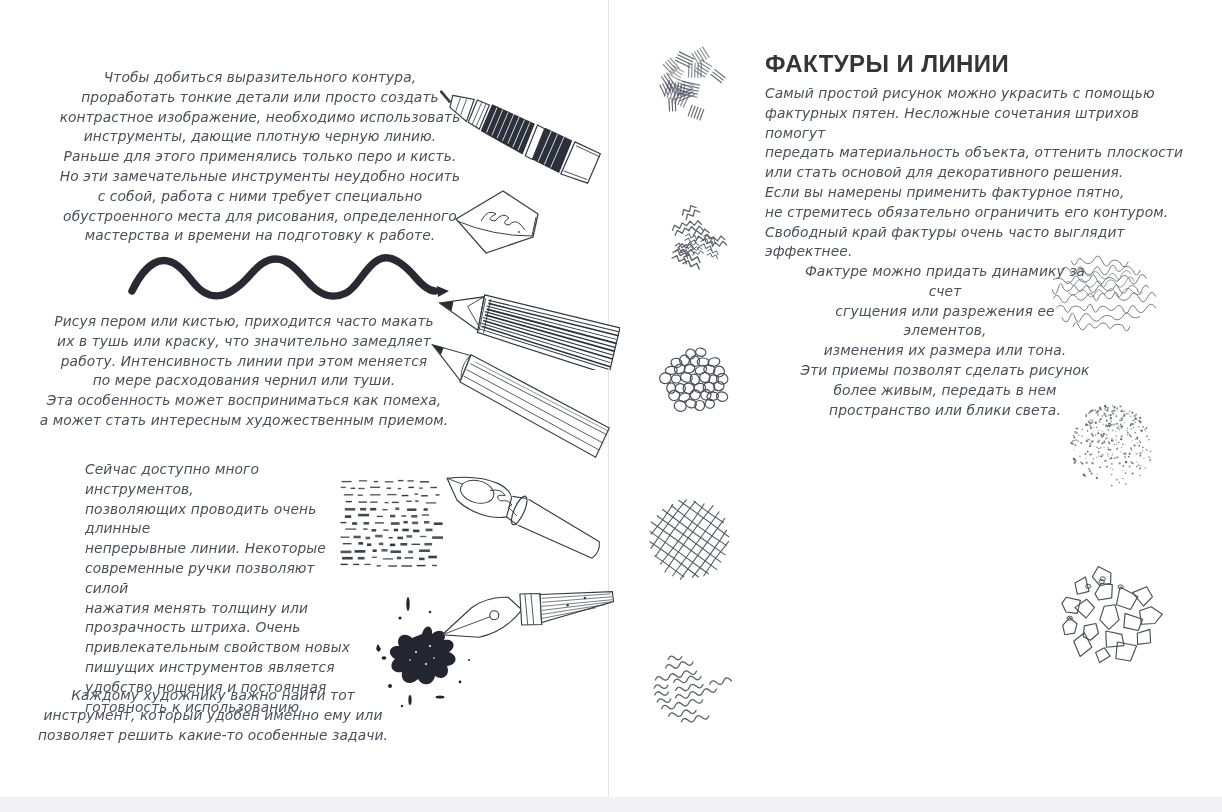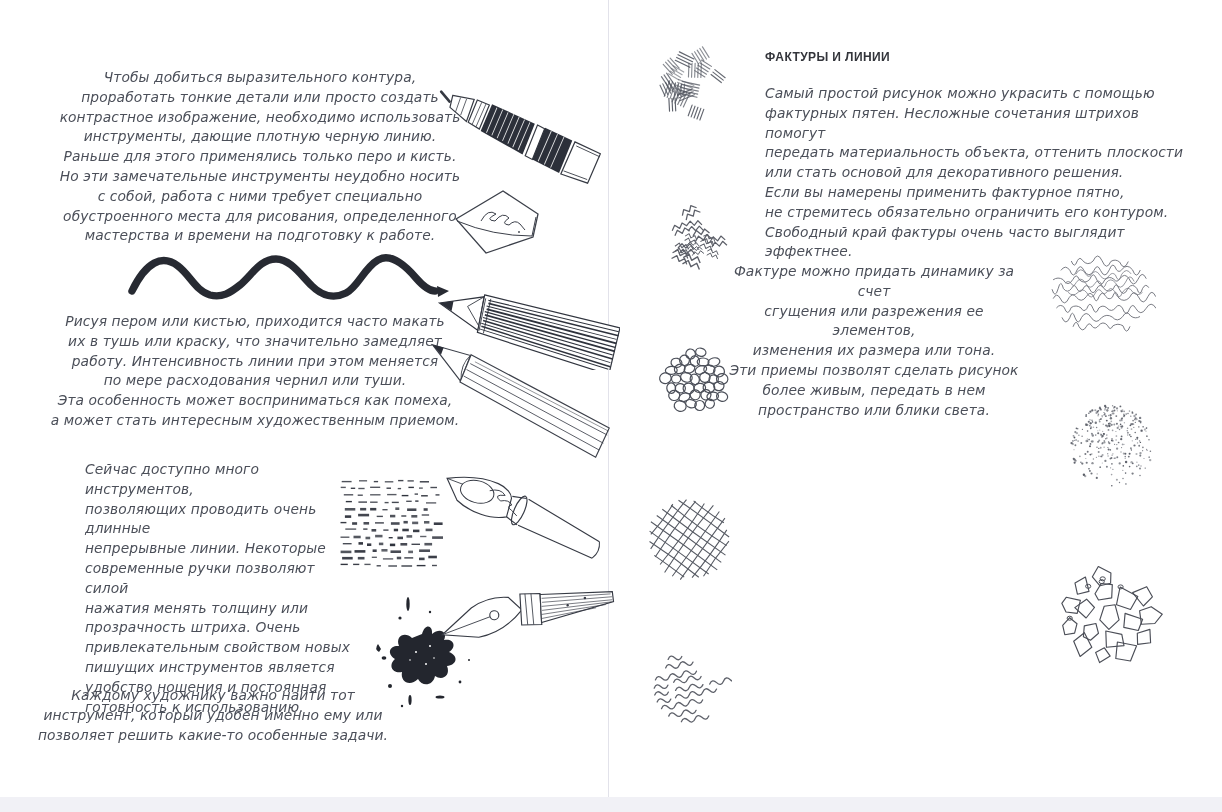--- a/index.html
+++ b/index.html
@@ -4,21 +4,21 @@
 <style>
   html,body{margin:0;padding:0;background:#ffffff;}
   .spread{position:relative;width:1222px;height:812px;background:#ffffff;overflow:hidden;
           font-family:"DejaVu Sans",sans-serif;}
   .gutter{position:absolute;left:608px;top:0;width:1px;height:100%;background:#e2e2ea;}
   .bottom-edge{position:absolute;left:0;bottom:0;width:100%;height:15px;background:#f1f1f6;}
   .hw{position:absolute;margin:0;font-style:italic;font-size:13.8px;line-height:19.8px;
       color:#4b4f59;letter-spacing:.1px;white-space:pre-line;}
   .center{text-align:center;}
   .title{position:absolute;margin:0;font-family:"Liberation Sans",sans-serif;font-weight:700;
-         font-size:12px;color:#33353b;letter-spacing:.4px;}
+         font-size:24px;color:#33353b;letter-spacing:.4px;}
   .art{position:absolute;}
 </style>
 </head>
 <body>
 
 <div class="spread">
   <div class="gutter"></div>
   <div class="bottom-edge"></div>
 
   <section>
@@ -30,21 +30,21 @@
 Но эти замечательные инструменты неудобно носить
 с собой, работа с ними требует специально
 обустроенного места для рисования, определенного
 мастерства и времени на подготовку к работе.</p>
 
     <svg class="art" style="left:124px;top:246px" width="326" height="62" viewBox="0 0 326 62">
       <path d="M8,45 C22,16 38,8 54,20 C66,29 72,45 86,49 C98,52 106,47 116,39 C128,29 136,13 152,13 C166,13 176,28 188,40 C198,50 210,53 222,47 C234,41 240,22 254,14 C266,7 280,18 292,32 C299,40 306,45 311,45" stroke="#272a32" stroke-width="7.4" fill="none" stroke-linecap="round"></path>
       <path d="M313,40 L325,45 L314,51 Z" fill="#272a32"></path>
     </svg>
 
-    <p class="hw center" style="left:25px;top:312px;width:460px">Рисуя пером или кистью, приходится часто макать
+    <p class="hw center" style="left:14px;top:312px;width:460px">Рисуя пером или кистью, приходится часто макать
 их в тушь или краску, что значительно замедляет
 работу. Интенсивность линии при этом меняется
 по мере расходования чернил или туши.
 Эта особенность может восприниматься как помеха,
 а может стать интересным художественным приемом.</p>
 
     <p class="hw" style="left:85px;top:460px;width:275px">Сейчас доступно много инструментов,
 позволяющих проводить очень длинные
 непрерывные линии. Некоторые
 современные ручки позволяют силой
@@ -288,21 +288,21 @@
     <h1 class="title" style="left:765px;top:50px">ФАКТУРЫ И ЛИНИИ</h1>
 
     <p class="hw" style="left:765px;top:84px;width:435px">Самый простой рисунок можно украсить с помощью
 фактурных пятен. Несложные сочетания штрихов помогут
 передать материальность объекта, оттенить плоскости
 или стать основой для декоративного решения.
 Если вы намерены применить фактурное пятно,
 не стремитесь обязательно ограничить его контуром.
 Свободный край фактуры очень часто выглядит эффектнее.</p>
 
-    <p class="hw center" style="left:725px;top:262px;width:298px">Фактуре можно придать динамику за счет
+    <p class="hw center" style="left:796px;top:262px;width:298px">Фактуре можно придать динамику за счет
 сгущения или разрежения ее элементов,
 изменения их размера или тона.
 Эти приемы позволят сделать рисунок
 более живым, передать в нем
 пространство или блики света.</p>
 
     <svg class="art" style="left:652px;top:42px" width="84" height="84" viewBox="0 0 84 84">
         <g transform="translate(44.0,70.6) rotate(110)" stroke="#51555f" stroke-width="1.15" stroke-linecap="round" opacity="0.89">
           <line x1="-5.672694113338366" y1="-6.2" x2="5.672694113338366" y2="-6.2"></line>
           <line x1="-5.672694113338366" y1="-3.1" x2="5.672694113338366" y2="-3.1"></line>

